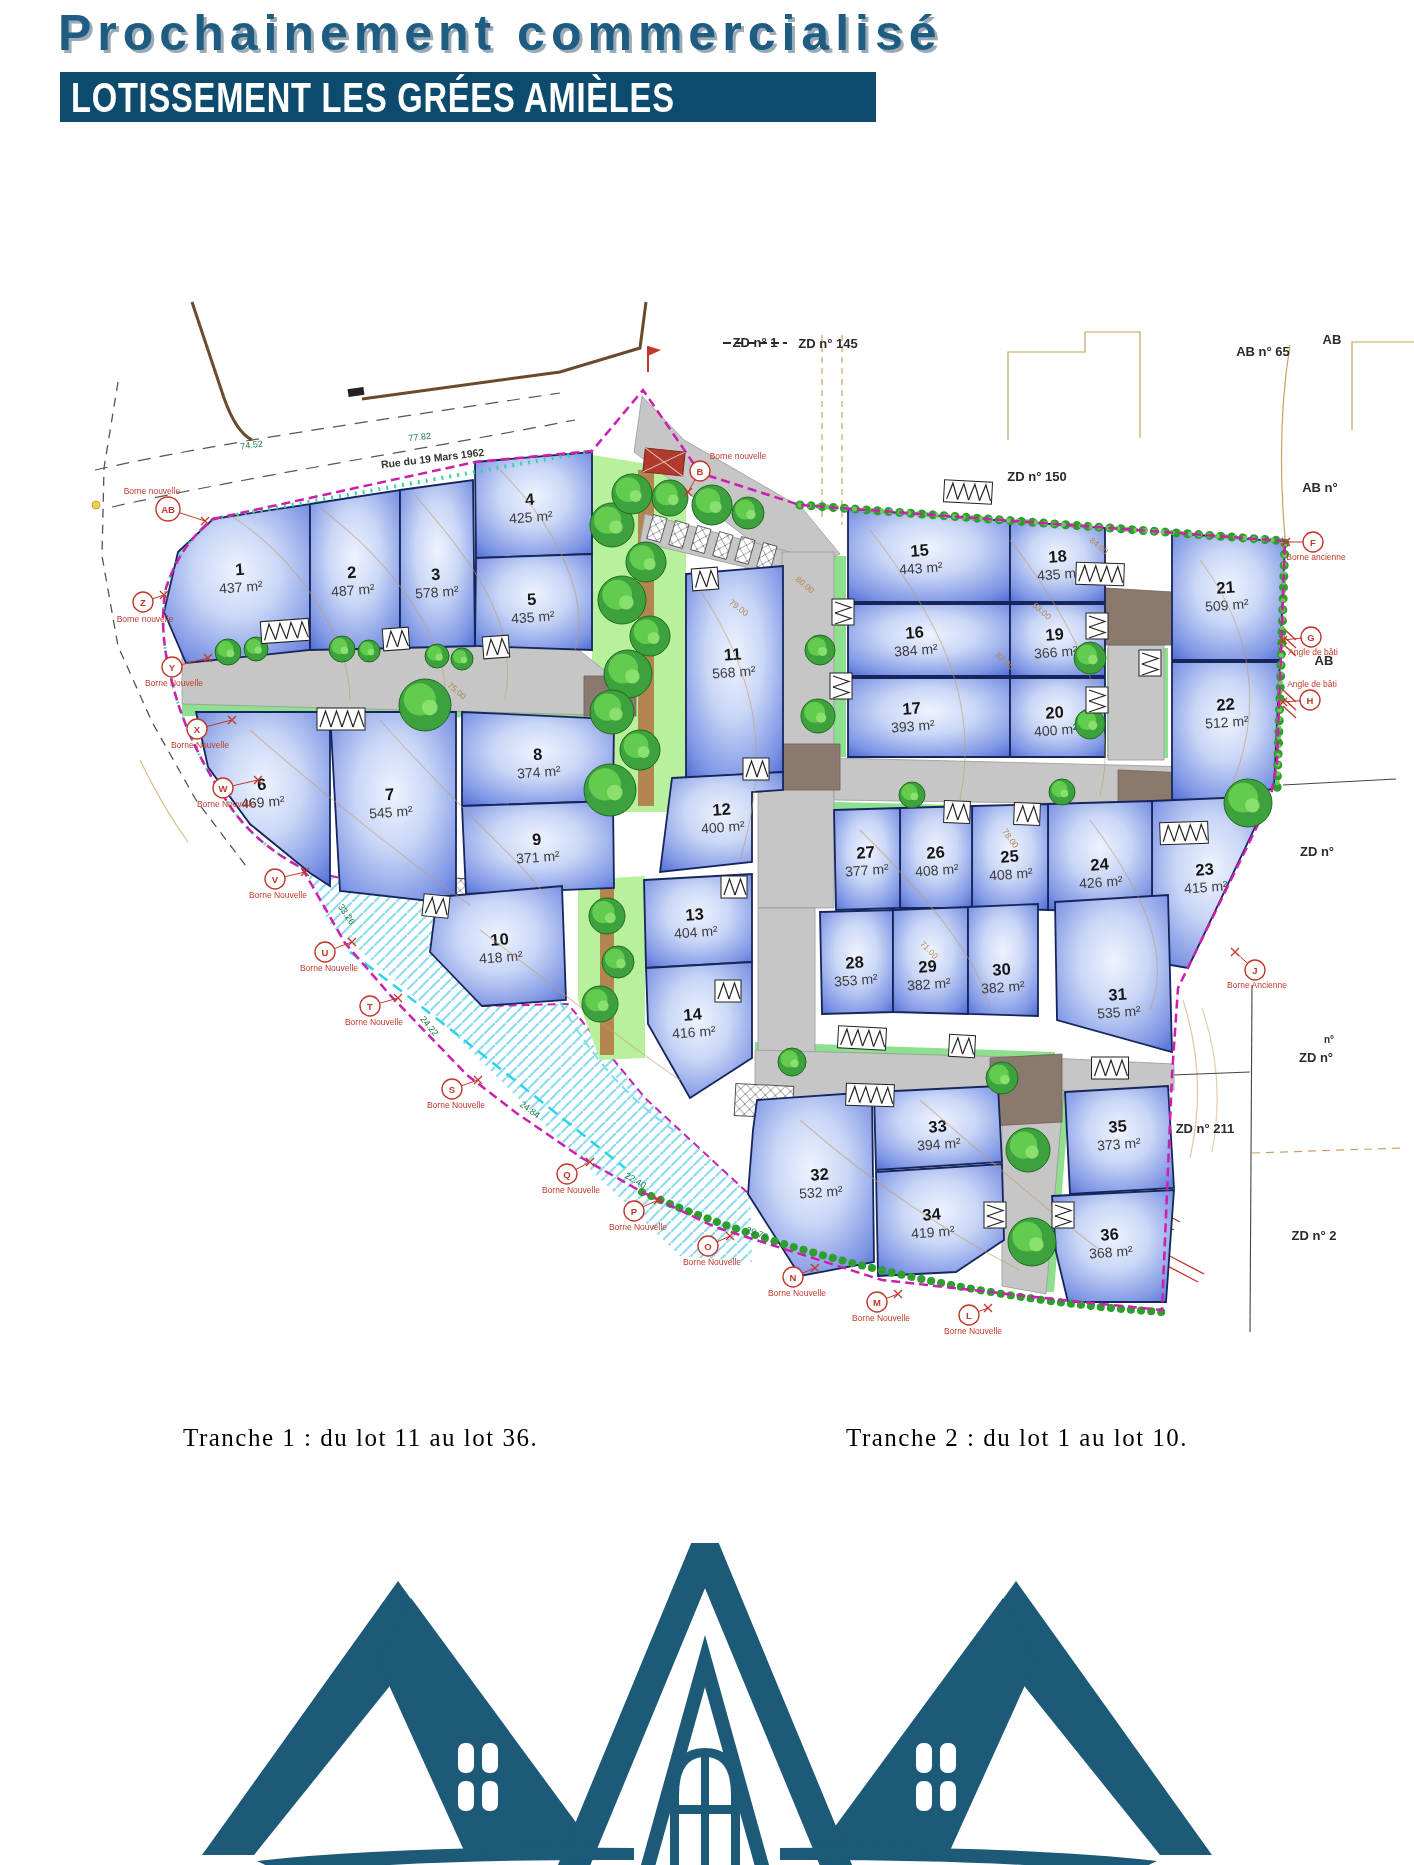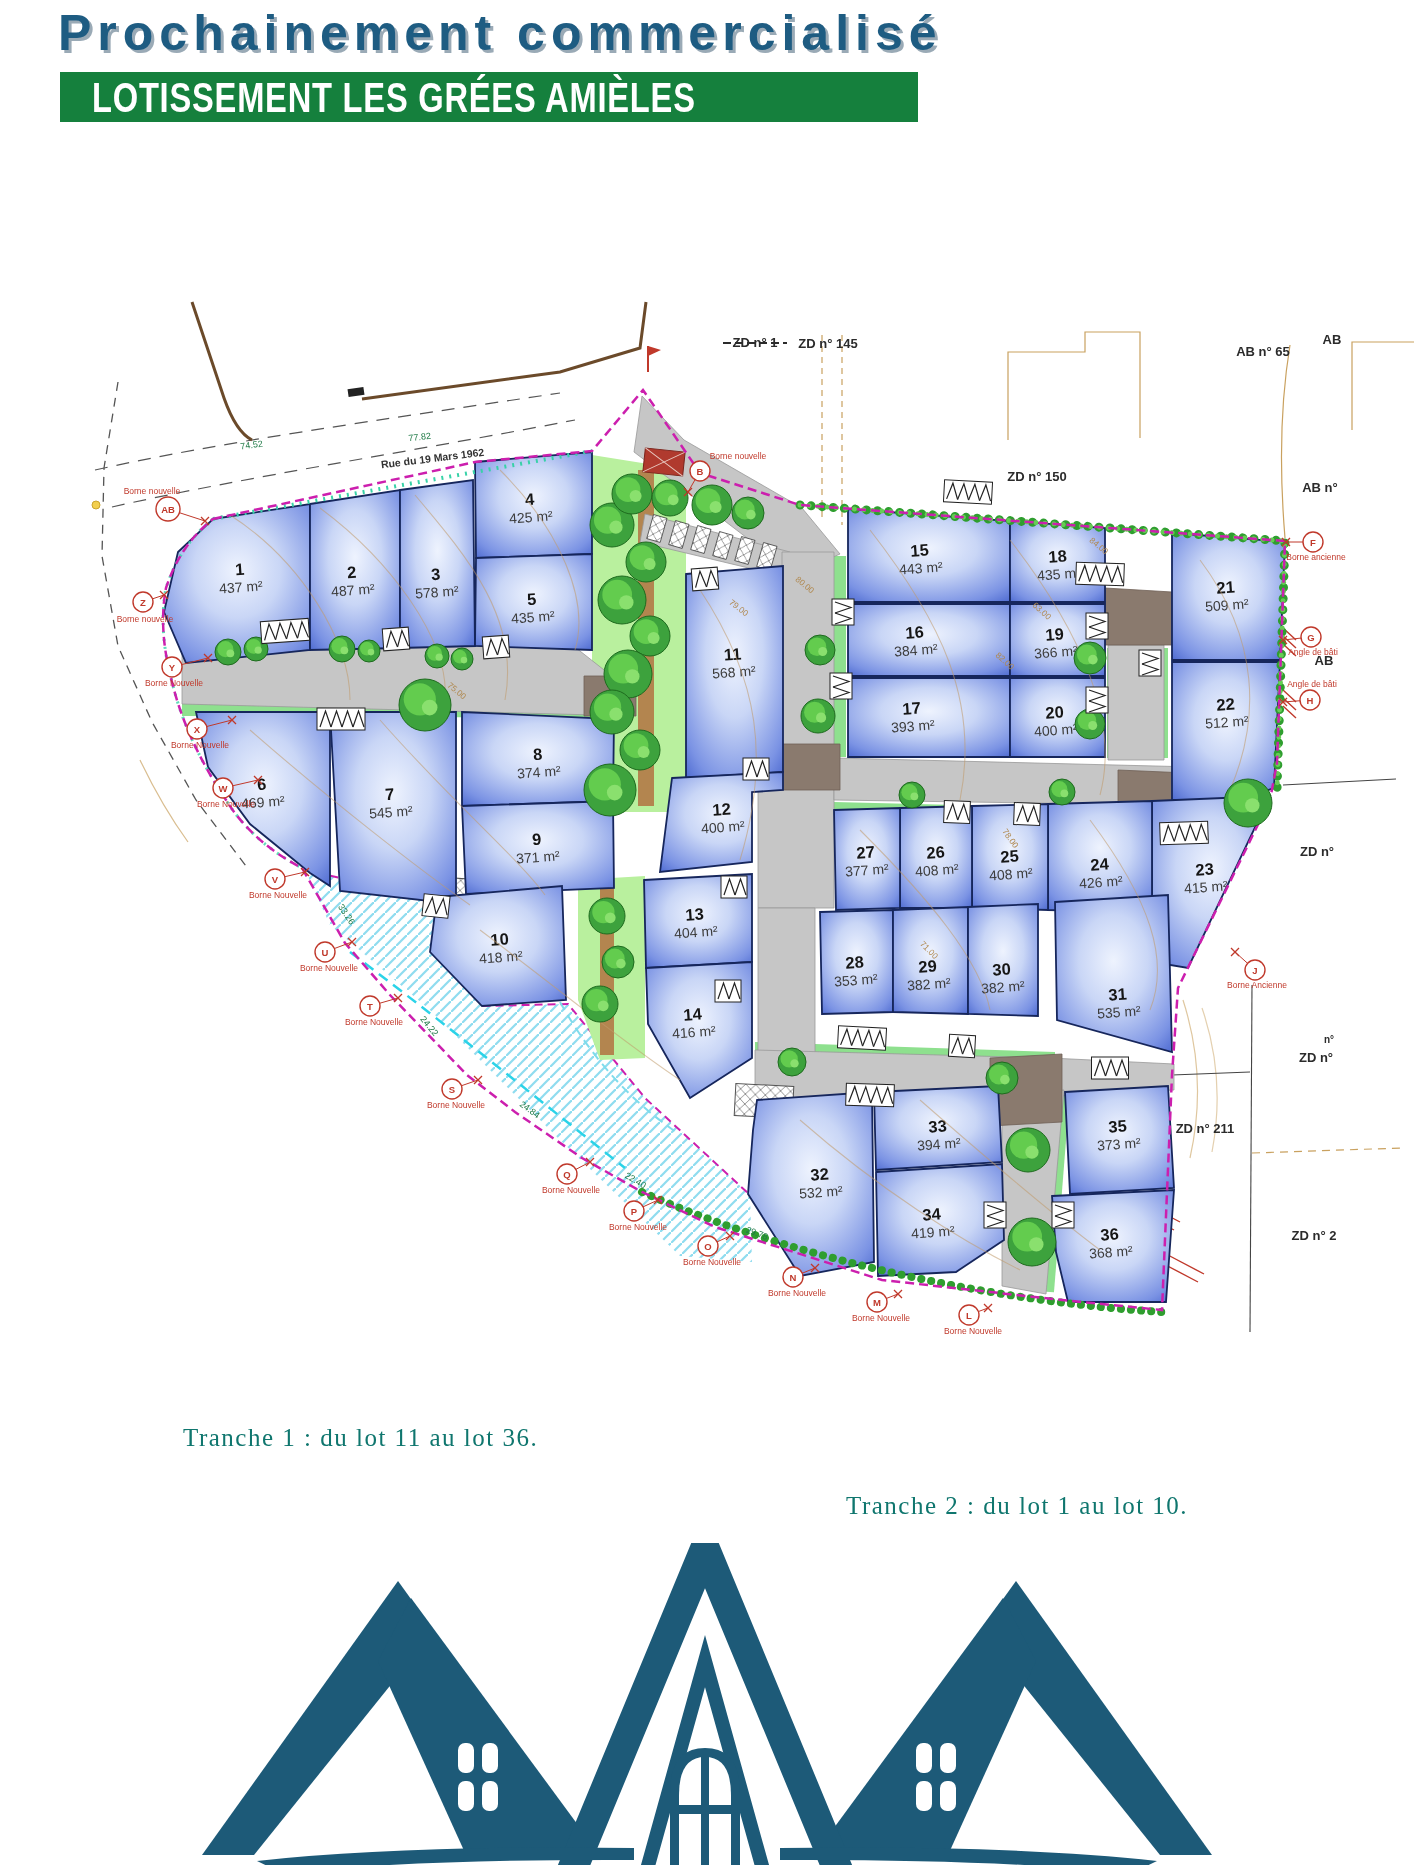--- a/index.html
+++ b/index.html
@@ -1,31 +1,31 @@
 <!DOCTYPE html>
 <html><head>
 <meta charset="utf-8">
 <style>
   html,body{margin:0;padding:0;background:#fff;}
   .page{position:relative;width:1414px;height:1865px;background:#fff;overflow:hidden;
         font-family:"Liberation Sans",sans-serif;}
   .title{position:absolute;left:58px;top:4px;font-size:50px;font-weight:bold;
          letter-spacing:6px;color:#1e5c82;text-shadow:3px 3px 0 #9aaab6;white-space:nowrap;}
-  .banner{position:absolute;left:60px;top:72px;background:#15803d;height:50px;
-          display:flex;align-items:center;padding:0 32px;}
+  .banner{position:absolute;left:60px;top:72px;background:#0c4a6e;height:50px;
+          display:flex;align-items:center;padding:0 11px;}
   .banner span{display:inline-block;transform:scaleX(.76);transform-origin:left center;
           font-size:43px;font-weight:bold;color:#fff;white-space:nowrap;letter-spacing:1px;}
   .intro{position:absolute;left:60px;top:158px;width:1074px;
          font-family:"Liberation Serif",serif;font-size:24px;line-height:1.55;
          text-align:justify;color:#151515;}
   .map-wrap{position:absolute;left:37px;top:278px;width:1377px;height:1100px;margin:0;}
   .cap{position:absolute;font-family:"Liberation Serif",serif;font-size:25px;
-       letter-spacing:1.5px;color:#0f766e;white-space:nowrap;}
+       letter-spacing:1.5px;color:#000000;white-space:nowrap;}
   .cap1{left:183px;top:1424px;}
-  .cap2{left:846px;top:1492px;}
+  .cap2{left:846px;top:1424px;}
   .logo-wrap{position:absolute;left:202px;top:1543px;width:1010px;height:322px;overflow:hidden;}
   svg text{font-family:"Liberation Sans",sans-serif;}
 </style>
 </head>
 <body>
 
 <div class="page">
 
   <div class="title">Prochainement commercialisé</div>
 

